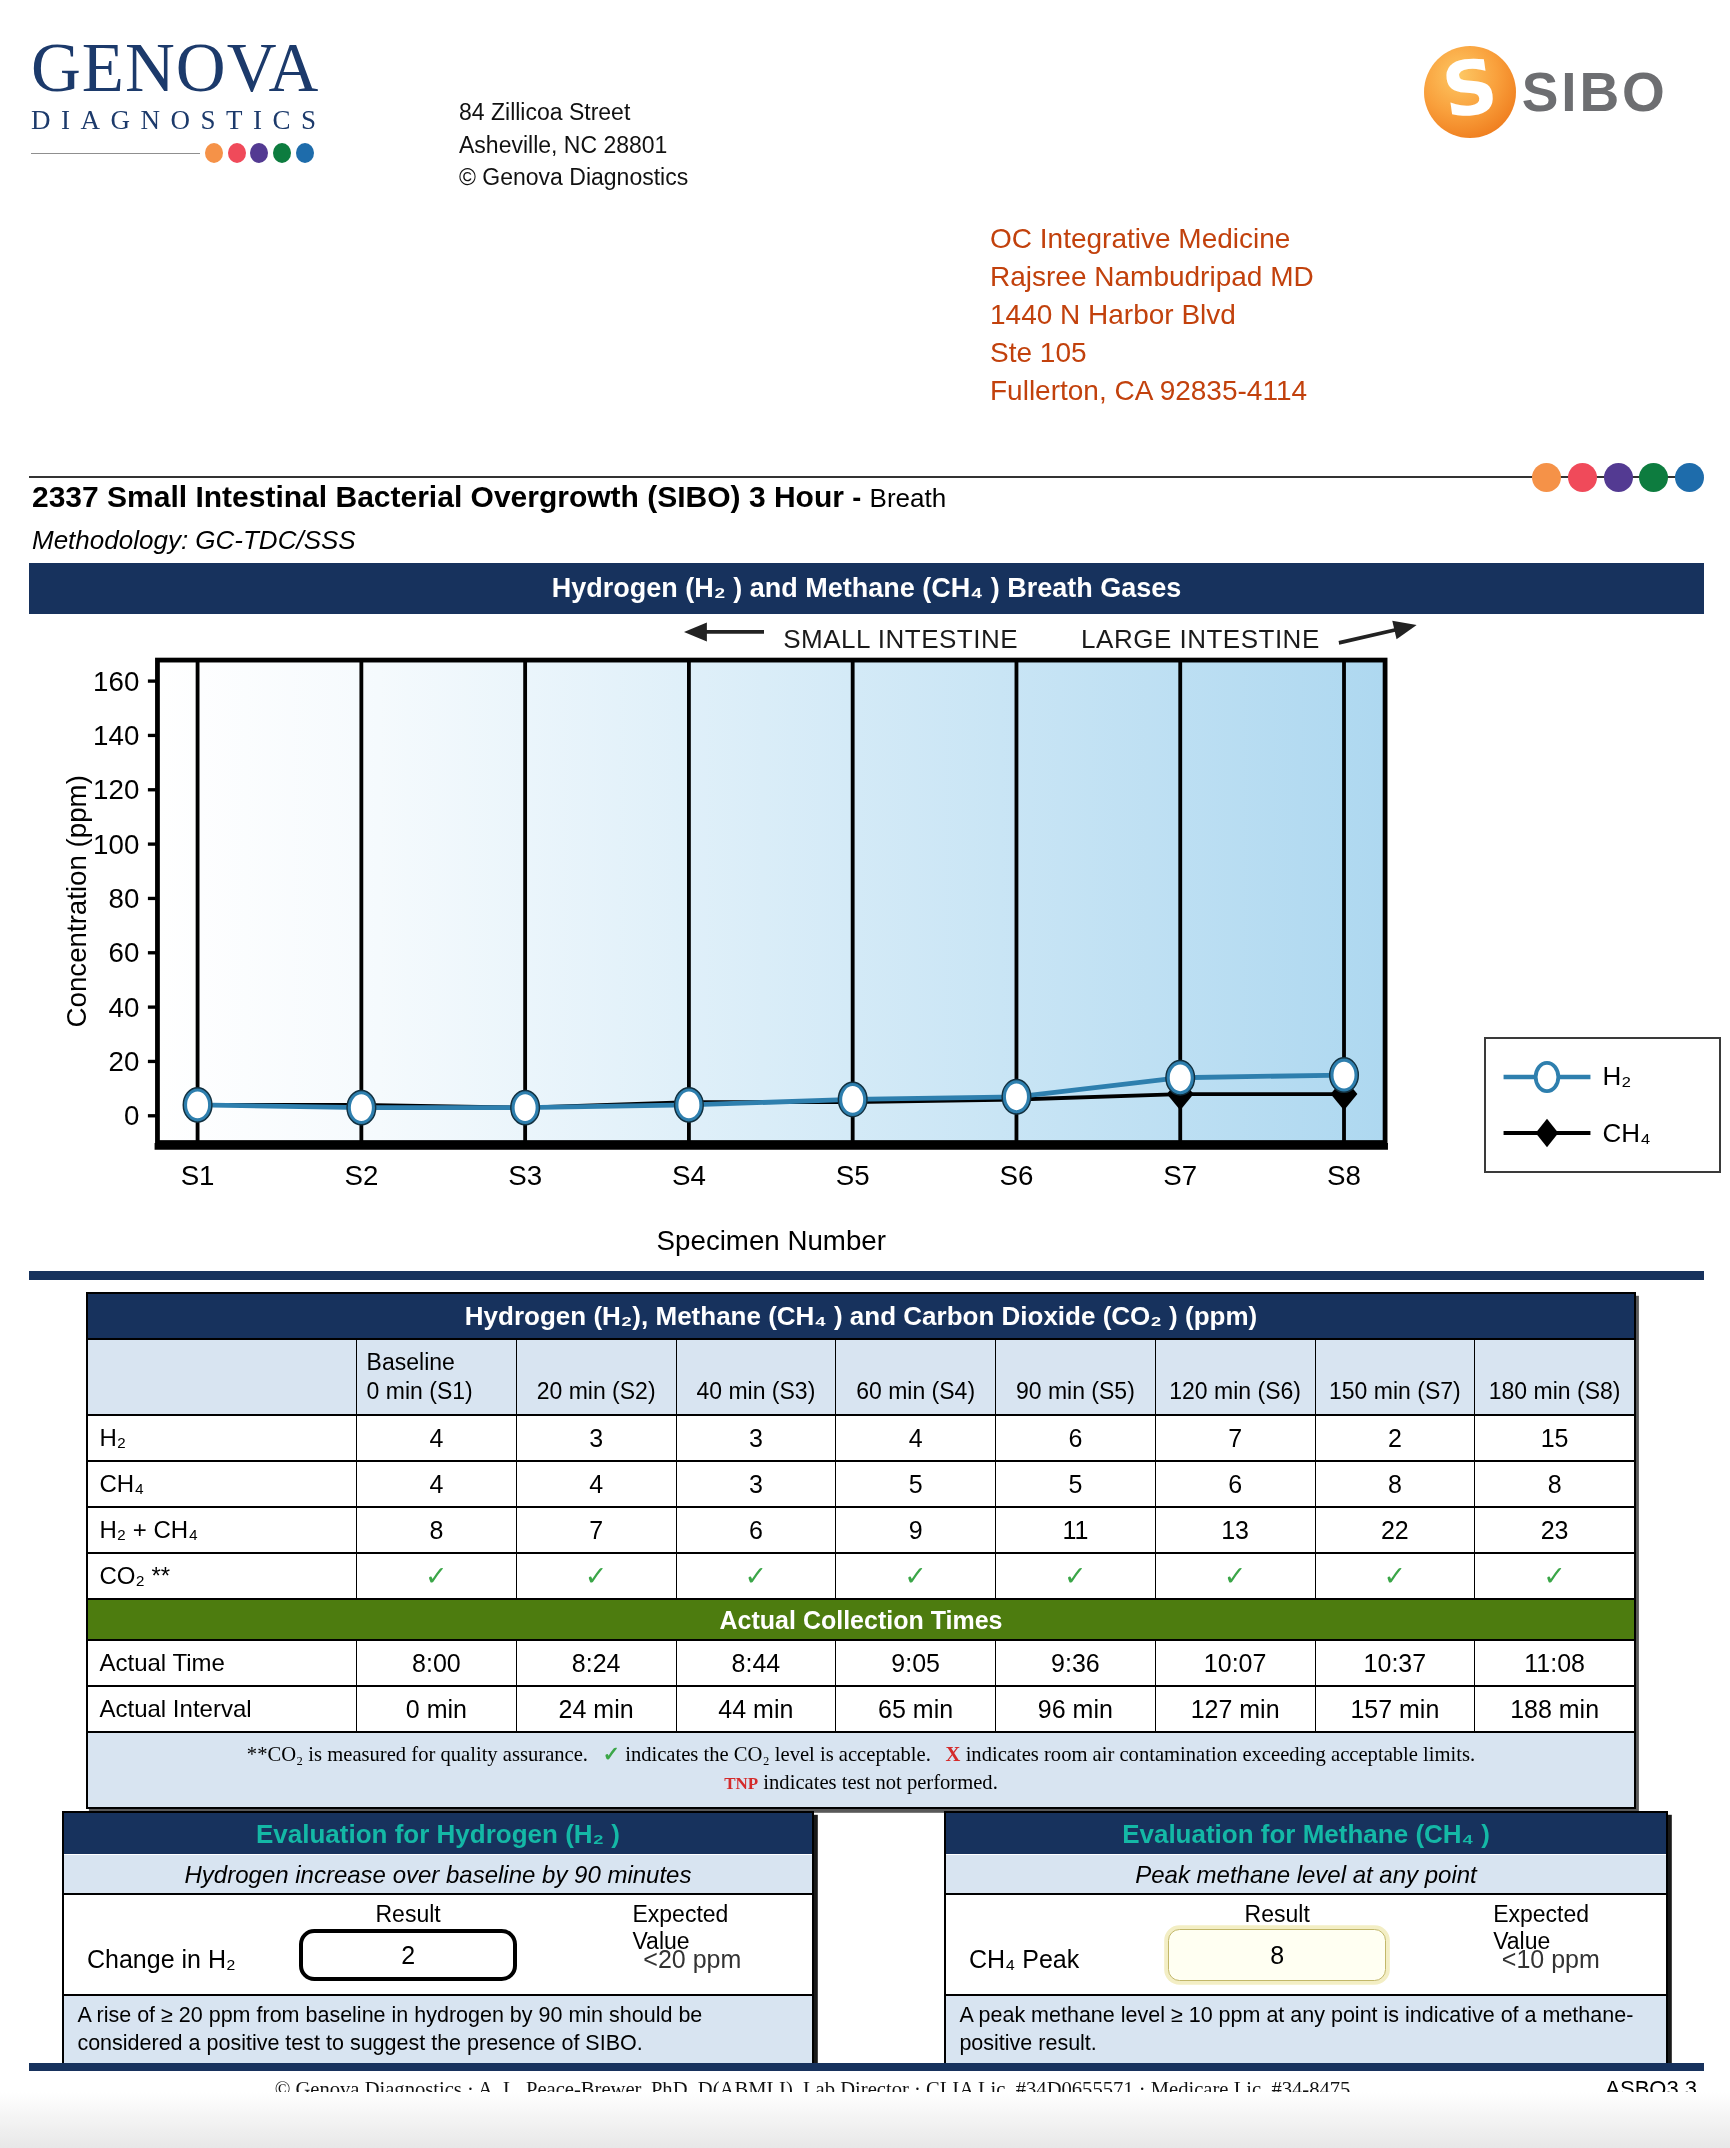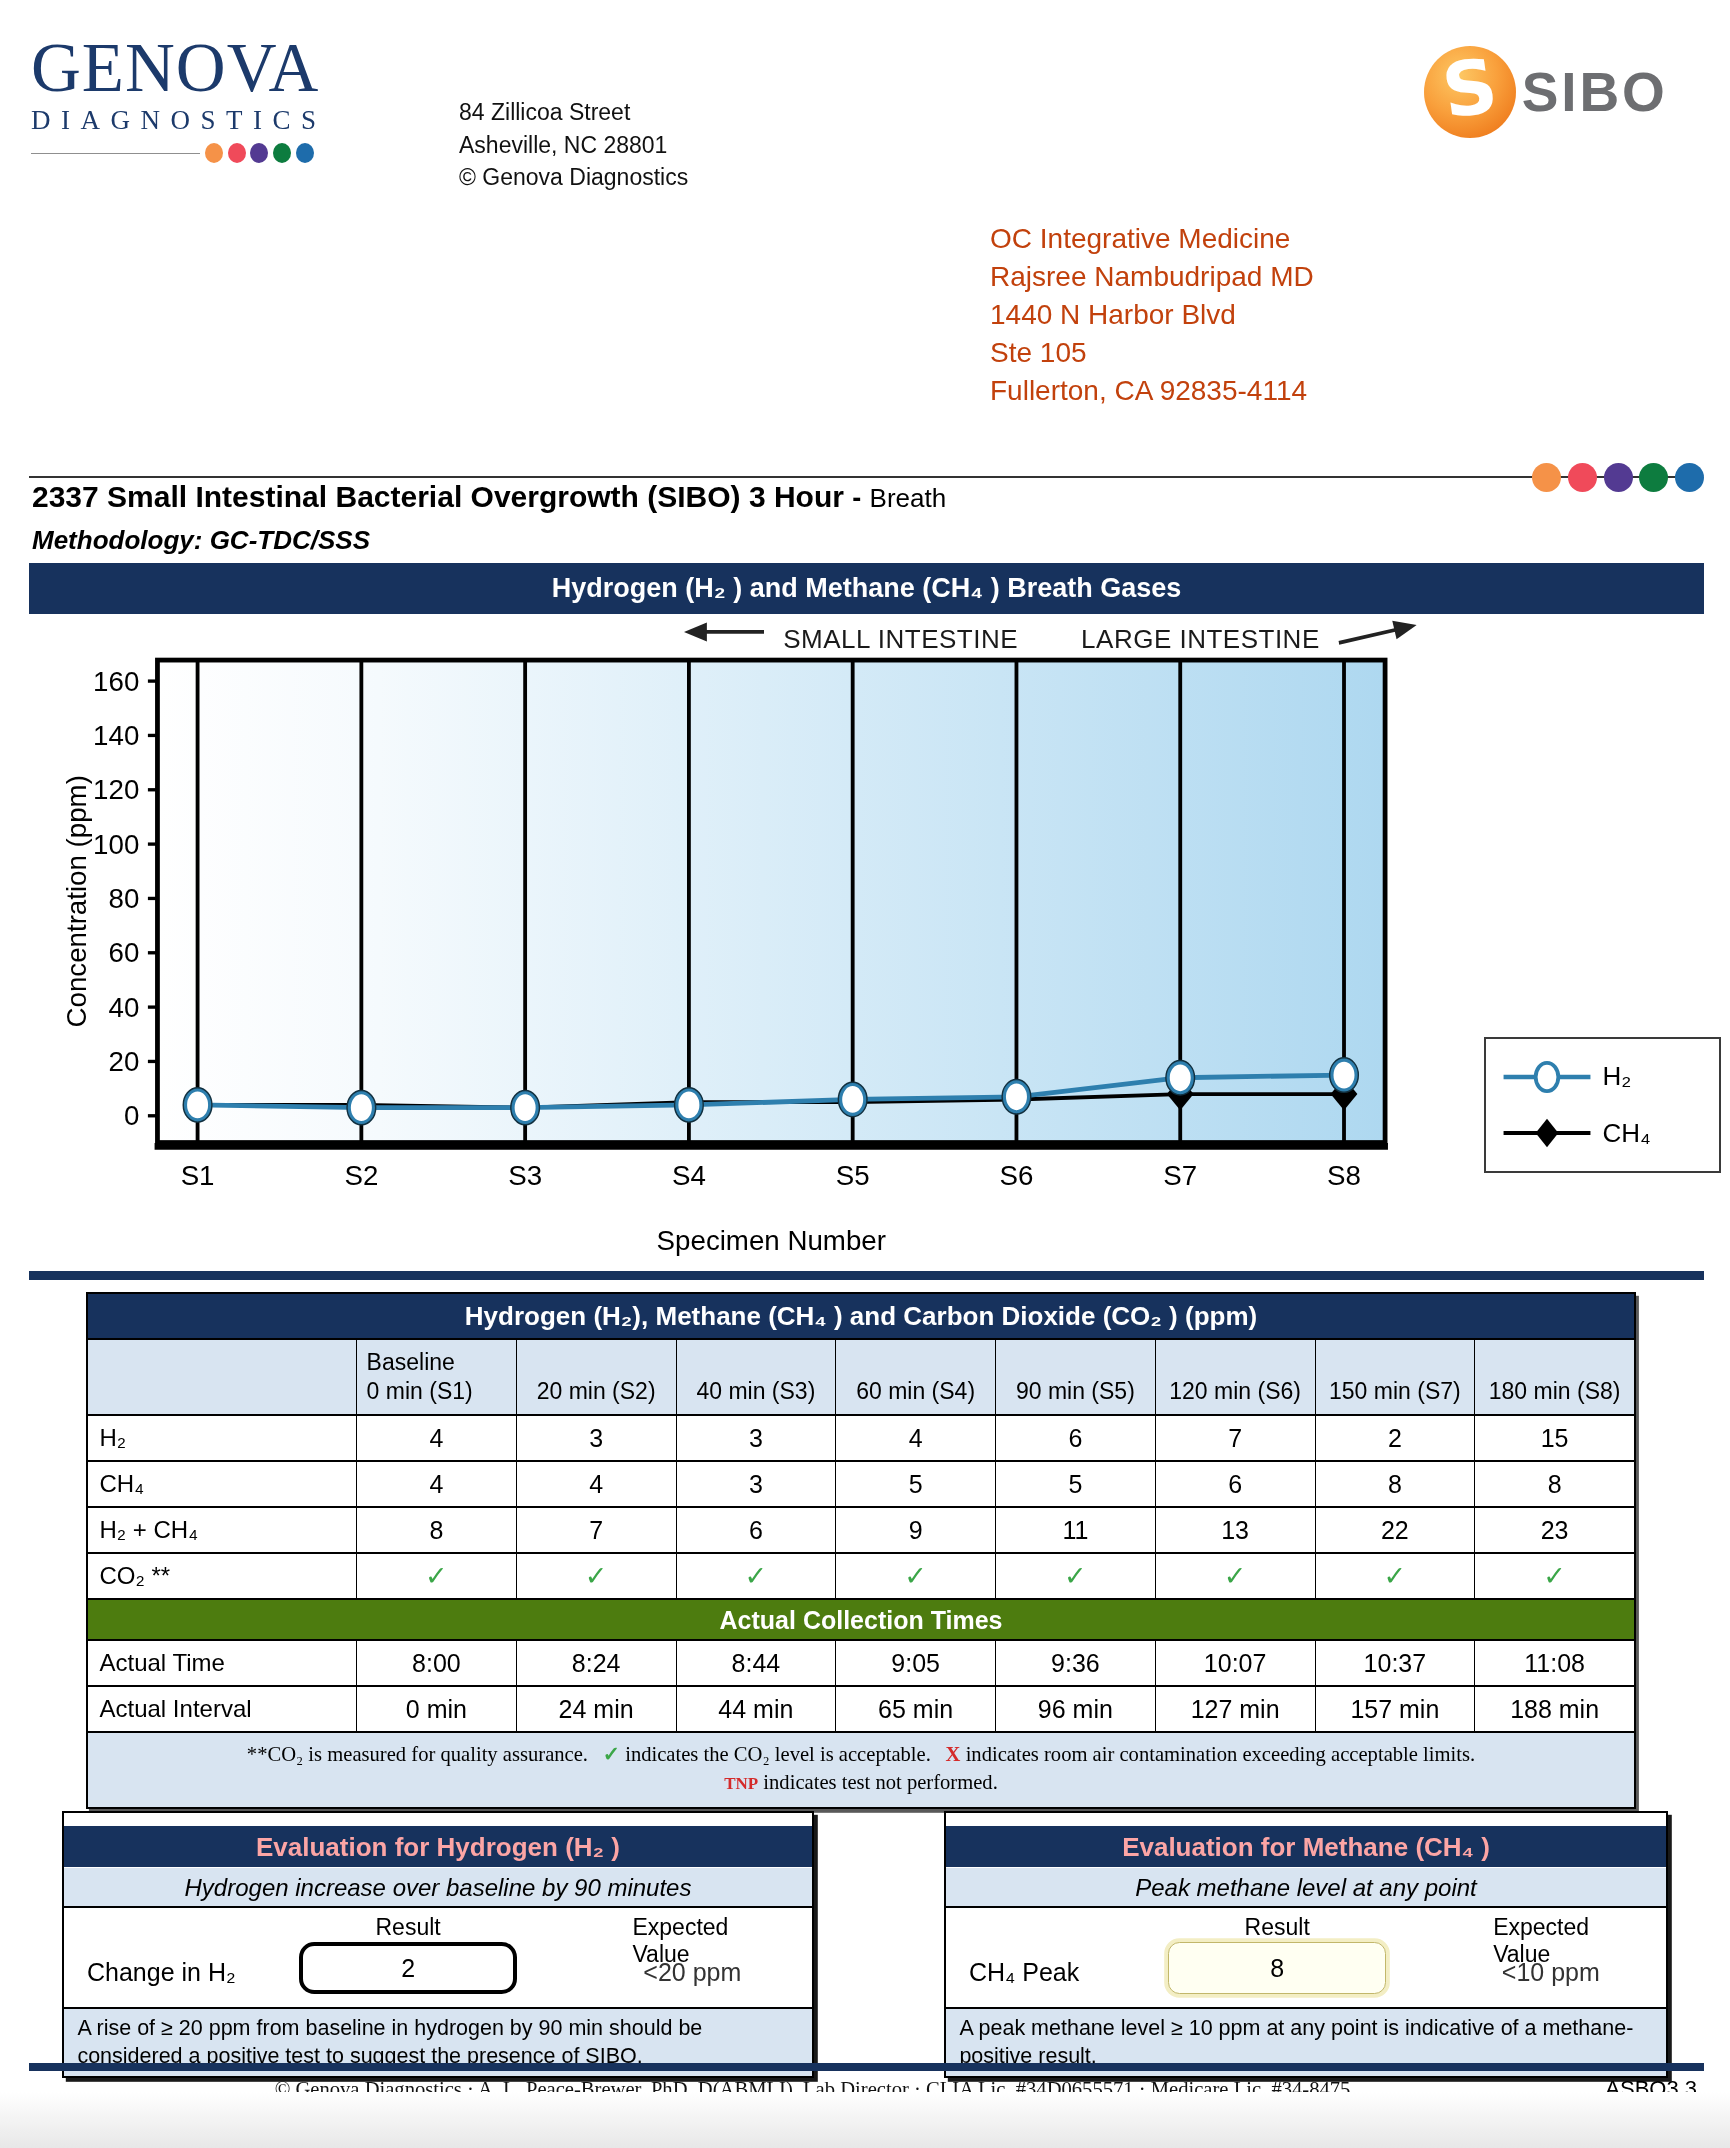--- a/index.html
+++ b/index.html
@@ -27,21 +27,21 @@
 
   
   .top-rule { position:absolute; left:29px; top:462px; width:1675px; height:31px; }
   .top-rule .line { position:absolute; left:0; top:14.3px; width:1663px; height:1.9px; background:#333; }
   .top-rule .dots { position:absolute; right:0; top:1px; display:flex; }
   .tdot { width:29px; height:29px; border-radius:50%; margin-left:6.7px; }
 
   .test-title { position:absolute; left:32px; top:480px; font-size:30px; font-weight:bold; white-space:nowrap; }
   .test-title .sep { font-weight:bold; font-size:27px; }
   .test-title .spec-type { font-weight:normal; font-size:26px; }
-  .methodology { position:absolute; left:32px; top:525px; font-size:26px; font-weight:bold; font-style:italic; }
+  .methodology { position:absolute; left:32px; top:525px; font-size:26px; font-weight:normal; font-style:italic; }
 
   .section-banner { position:absolute; left:29px; top:563px; width:1675px; height:51px; background:#17325d;
     color:#fff; font-weight:bold; font-size:27px; text-align:center; line-height:51px; }
 
   
   .chart-wrap { position:absolute; left:57px; top:619px; width:1376px; height:642px; }
   .chart-wrap svg { font-family:"Liberation Sans","DejaVu Sans",sans-serif; }
   .region-row { position:absolute; left:593px; top:0px; width:803px; height:40px; display:flex;
     align-items:center; justify-content:center; gap:19px; }
   .region-label { font-size:26px; color:#1a1a1a; letter-spacing:0.5px; white-space:nowrap; }
@@ -80,22 +80,22 @@
   .t-foot .green { color:#3ba648; font-weight:bold; }
   .t-foot .red { color:#d42a2a; font-weight:bold; }
   .t-foot .tnp { color:#d42a2a; font-weight:bold; font-size:17px; }
   .t-foot .l2 { margin-top:2.9px; }
 
   
   .eval { position:absolute; top:1811px; border:2.9px solid #000; background:#fff;
     box-shadow:3.8px 3.8px 0 rgba(0,0,0,0.9); }
   .eval-h2box { left:62px; width:752px; }
   .eval-ch4box { left:944px; width:724px; }
-  .eval-title { background:#17325d; color:#fca5a5; font-weight:bold; font-size:26px; text-align:center;
-    height:42px; line-height:42px; border-bottom:1.9px solid #fff;margin-top:13px; }
+  .eval-title { background:#17325d; color:#14b8a6; font-weight:bold; font-size:26px; text-align:center;
+    height:42px; line-height:42px; border-bottom:1.9px solid #fff; }
   .eval-sub { background:#d8e4f1; font-style:italic; font-size:24px; text-align:center; height:40px;
     line-height:40px; border-bottom:2.9px solid #000; }
   .eval-body { position:relative; height:99px; background:#fff; }
   .eval-body .res-h { position:absolute; left:46%; top:5.7px; transform:translateX(-50%); font-size:23px; }
   .eval-body .exp-h { position:absolute; left:84%; top:5.7px; transform:translateX(-50%); font-size:23px; }
   .eval-body .row-lbl { position:absolute; left:23px; top:50px; font-size:25px; }
   .eval-body .exp-val { position:absolute; left:84%; top:50px; transform:translateX(-50%); font-size:25px; color:#333; }
   .rbox { position:absolute; left:46%; top:34px; transform:translateX(-50%); width:218px; height:52px;
     display:flex; align-items:center; justify-content:center; font-size:25px; }
   .rbox.h2 { background:#fff; border:4.8px solid #000; border-radius:15.3px; }

